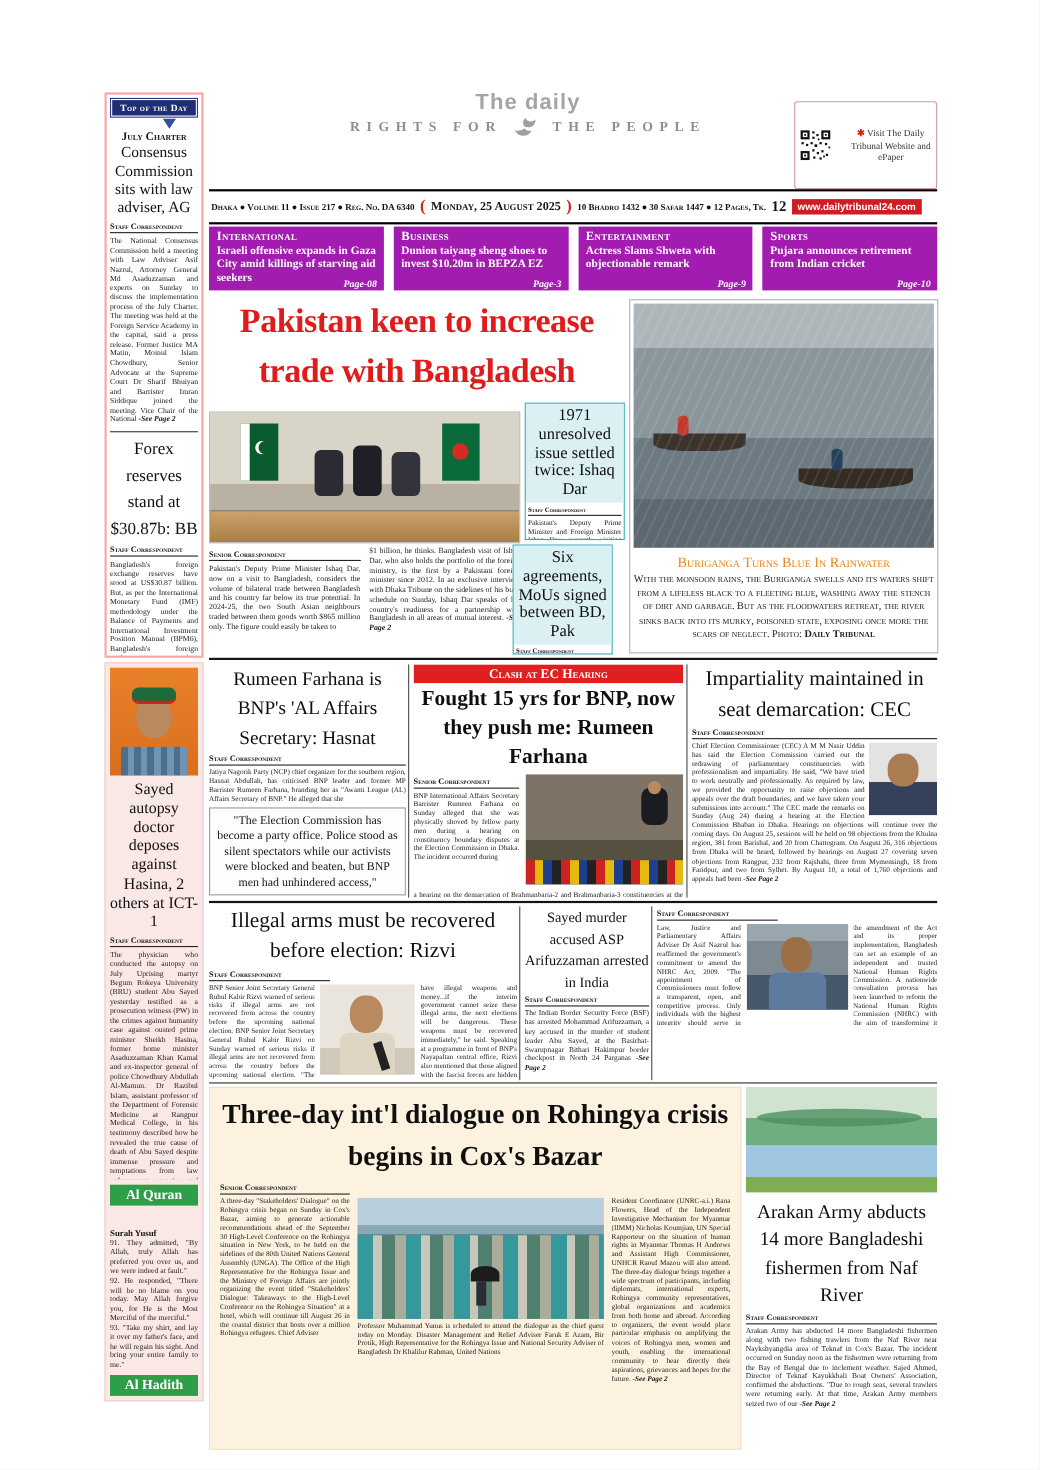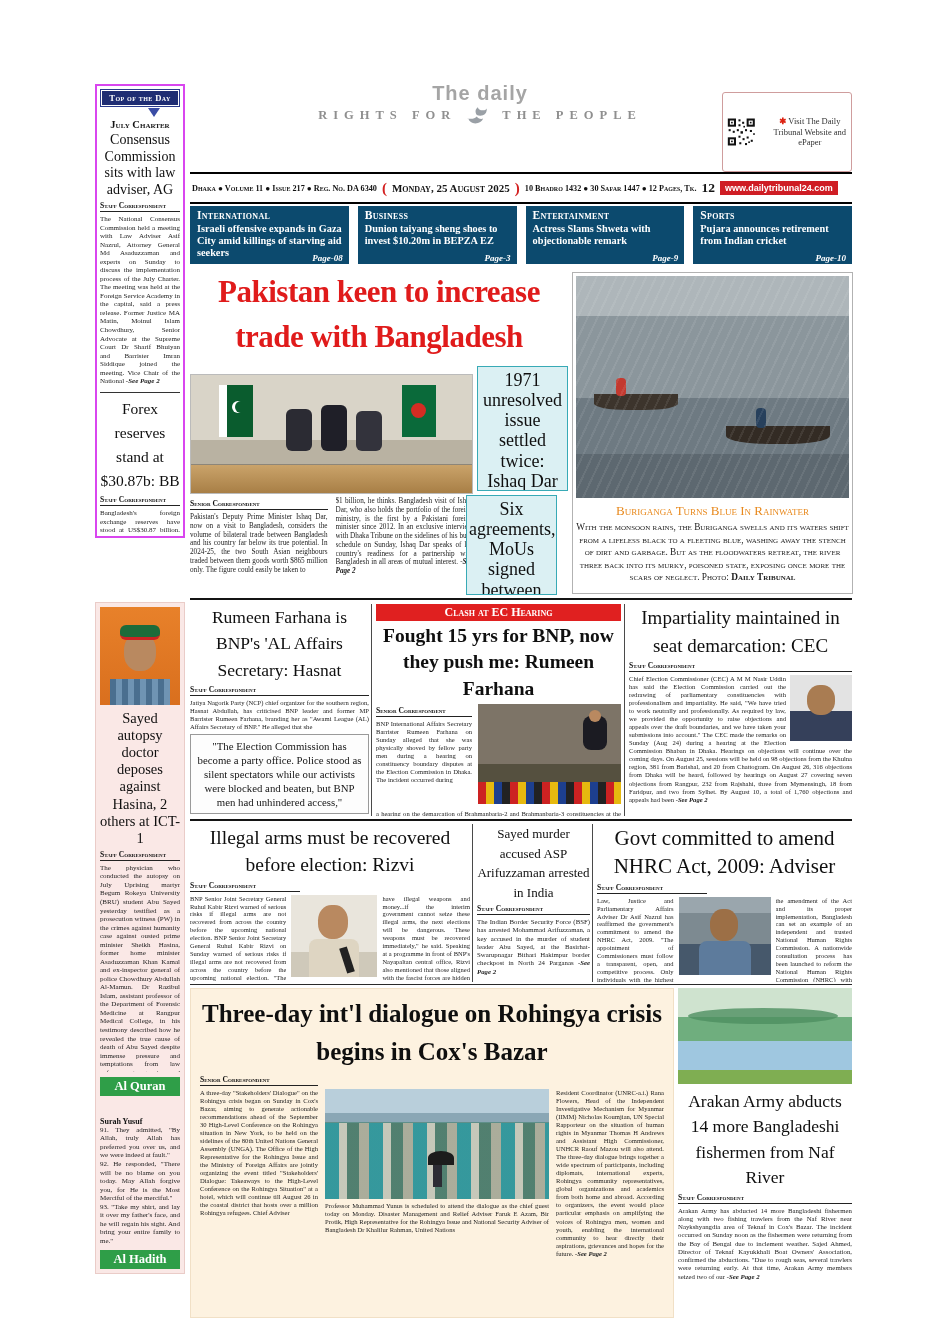--- a/index.html
+++ b/index.html
@@ -11,21 +11,21 @@
           border-bottom:1px solid #222;padding-bottom:1px;margin:2px 0 3px;color:#101010;}
   .hl{font-family:"Liberation Serif",serif;text-align:center;color:#0f0f0f;}
   .more{font-style:italic;font-weight:bold;}
   .scaps{font-variant:small-caps;}
   .photo{position:relative;overflow:hidden;background:#c8c4ba;}
   .vline{border-left:1px solid #4a4a4a;width:0;}
   .hrule{border-top:2.5px solid #141414;height:0;}
   .hrule2{border-top:1.5px solid #2a2a2a;height:0;}
 
   
-  #sidebar-top{left:95px;top:84px;width:90px;height:454px;border:2px solid #d946ef;background:#fff;
+  #sidebar-top{left:95px;top:84px;width:90px;height:514px;border:2px solid #fca5a5;background:#fff;
                padding:3px;box-sizing:border-box;overflow:hidden;}
   .tod-outer{border:1px solid #2a3a8c;padding:1px;}
   .tod-inner{background:#1f2d73;color:#fff;font:bold 8.6px "Liberation Serif",serif;
              font-variant:small-caps;text-align:center;padding:2px 0;letter-spacing:.4px;}
   .tod-tri{width:0;height:0;border-left:6px solid transparent;border-right:6px solid transparent;
            border-top:9px solid #3a4da5;margin:1px 0 2px 48px;}
   .kicker{font-variant:small-caps;font-weight:bold;font-size:10.5px;text-align:center;margin:2px 0;}
   .side-hl{font-size:14px;line-height:1.18;text-align:center;margin:1px 0 3px;}
   .side-div{border-top:1.5px solid #333;margin:5px 0 4px;}
   #sidebar-bottom{left:95px;top:602px;width:90px;height:672px;background:#fae8e6;border:1px solid #eaccc8;
@@ -52,32 +52,32 @@
            border-bottom:2px solid #000;display:flex;align-items:center;gap:5px;padding:0 2px;
            box-sizing:border-box;white-space:nowrap;}
   .dl{font-variant:small-caps;font-weight:bold;font-size:8.2px;color:#111;}
   .paren{color:#d32020;font-weight:bold;font-size:15px;line-height:1;}
   .ddate{font-variant:small-caps;font-weight:bold;font-size:11px;}
   .price{font-weight:bold;font-size:13.5px;}
   .site{background:#cf1d24;color:#fff;font:bold 9px "Liberation Sans",sans-serif;padding:2px 5px;}
 
   
   #strip{left:190px;top:206px;width:662px;height:58px;display:flex;gap:9px;}
-  .sec-box{flex:1;background:#0c4a6e;color:#fff;padding:3px 7px 2px;position:relative;box-sizing:border-box;}
+  .sec-box{flex:1;background:#a21caf;color:#fff;padding:3px 7px 2px;position:relative;box-sizing:border-box;}
   .sec-name{font-variant:small-caps;font-weight:bold;font-size:11.5px;letter-spacing:.3px;}
   .sec-hl{font-weight:bold;font-size:10.3px;line-height:1.18;margin-top:2px;}
   .sec-pg{position:absolute;right:6px;bottom:1px;font:bold italic 9px "Liberation Serif",serif;}
 
   
   #lead-hl{left:192px;top:270px;width:374px;height:102px;color:#e01b1b;font-weight:bold;
            font-size:31px;line-height:1.45;text-align:center;letter-spacing:-.5px;}
   #lead-photo{left:190px;top:374px;width:283px;height:120px;border:1px solid #bbb;box-sizing:border-box;}
   #lead-body{left:190px;top:497px;width:283px;height:92px;display:flex;gap:8px;}
   .teal-box{border:1.5px solid #38aab6;box-sizing:border-box;background:#fff;overflow:hidden;}
-  .teal-hd{background:#dbf0f3;font-size:18px;line-height:1.12;text-align:center;padding:3px 2px;}
+  .teal-hd{background:#dbf0f3;font-size:15px;line-height:1.12;text-align:center;padding:3px 2px;}
   .teal-body{padding:1px 2px 2px;}
   .teal-body .byline{font-size:6.2px;}
   .teal-body .bt{font-size:6.6px;}
   #box1971{left:477px;top:366px;width:91px;height:125px;}
   #box-six{left:466px;top:495px;width:91px;height:100px;}
   #buriganga{left:572px;top:272px;width:281px;height:322px;border:1px solid #b2b2b2;background:#fff;
              padding:3px;box-sizing:border-box;}
   .bur-title{color:#e8891d;font-weight:normal;font-variant:small-caps;font-size:13px;text-align:center;margin-top:5px;}
   .bur-cap{font-variant:small-caps;font-size:9.3px;line-height:1.35;text-align:center;margin-top:2px;color:#222;}
 
@@ -276,21 +276,21 @@
   <div class="abs" id="buriganga">
     <div class="photo" style="width:100%;height:222px;background:linear-gradient(#aeb6ba 0 18%,#8b969c 18% 55%,#6e7a82 55% 80%,#5d6870 80%);">
       <div style="position:absolute;left:18px;top:118px;width:84px;height:16px;border-radius:0 0 40% 40%;background:#3c342c;"></div>
       <div style="position:absolute;left:150px;top:150px;width:104px;height:18px;border-radius:0 0 45% 45%;background:#332b24;"></div>
       <div style="position:absolute;left:40px;top:102px;width:10px;height:18px;border-radius:4px;background:#c3392f;"></div>
       <div style="position:absolute;left:180px;top:132px;width:10px;height:20px;border-radius:4px;background:#27405c;"></div>
       <div style="position:absolute;left:0;top:0;width:100%;height:100%;background:repeating-linear-gradient(115deg,rgba(255,255,255,.08) 0 2px,transparent 2px 9px);"></div>
     </div>
     <div class="bur-title">Buriganga Turns Blue In Rainwater</div>
     <div class="bur-cap">
-      <span>With the monsoon rains, the Buriganga swells and its waters shift from a lifeless black to a fleeting blue, washing away the stench of dirt and garbage. But as the floodwaters retreat, the river three back into its murky, poisoned state, exposing once more the scars of neglect.</span>
+      <span>With the monsoon rains, the Buriganga swells and its waters shift from a lifeless black to a fleeting blue, washing away the stench of dirt and garbage. But as the floodwaters retreat, the river sinks back into its murky, poisoned state, exposing once more the scars of neglect.</span>
       <span class="scaps">Photo:</span>
       <b>Daily Tribunal</b>
     </div>
   </div>
 
   <div class="abs hrule" style="left:190px;top:598px;width:662px;"></div>
 
   <div class="abs" id="hasnat">
     <div class="hl" style="font-size:17.5px;line-height:1.5;">Rumeen Farhana is BNP's 'AL Affairs Secretary: Hasnat</div>
     <span class="byline">Staff Correspondent</span>
@@ -359,21 +359,20 @@
     <div class="hl" style="font-size:13px;line-height:1.5;">Sayed murder accused ASP Arifuzzaman arrested in India</div>
     <span class="byline">Staff Correspondent</span>
     <div class="bt" style="font-size:6.8px;">
       <span>The Indian Border Security Force (BSF) has arrested Mohammad Arifuzzaman, a key accused in the murder of student leader Abu Sayed, at the Basirhat-Swarupnagar Bithari Hakimpur border checkpost in North 24 Parganas</span> <span class="more">-See Page 2</span>
     </div>
   </div>
 
   <div class="abs vline" style="left:592px;top:824px;height:158px;"></div>
 
   <div class="abs" id="nhrc">
-    <div class="hl" style="font-size:21px;line-height:1.35;">Govt committed to amend NHRC Act, 2009: Adviser</div>
     <span class="byline" style="width:110px;">Staff Correspondent</span>
     <div style="display:flex;gap:5px;">
       <div class="bt" style="flex:1;font-size:6.5px;height:92px;">Law, Justice and Parliamentary Affairs Adviser Dr Asif Nazrul has reaffirmed the government's commitment to amend the NHRC Act, 2009. "The appointment of Commissioners must follow a transparent, open, and competitive process. Only individuals with the highest integrity should serve in safeguarding the rights of our citizens," he said while speaking virtually at a meeting held in Sylhet on Saturday. Speaking as the chief guest, Dr Asif Nazrul said with</div>
       <div class="photo" style="width:92px;height:78px;flex:none;background:linear-gradient(#9aa6ad 0 20%,#7d8a91 20% 60%,#46586b 60%);">
         <div style="position:absolute;left:31px;top:12px;width:28px;height:32px;border-radius:45%;background:#9c6f46;"></div>
         <div style="position:absolute;left:20px;top:44px;width:52px;height:34px;border-radius:8px 8px 0 0;background:#5d7b9c;"></div>
       </div>
       <div class="bt" style="flex:1;font-size:6.5px;height:92px;">
         <span>the amendment of the Act and its proper implementation, Bangladesh can set an example of an independent and trusted National Human Rights Commission. A nationwide consultation process has been launched to reform the National Human Rights Commission (NHRC) with the aim of transforming it into a more independent, credible, and effective institution that safeguards the rights of all citizens and restores public trust. The initiative is being led</span> 
       </div>

